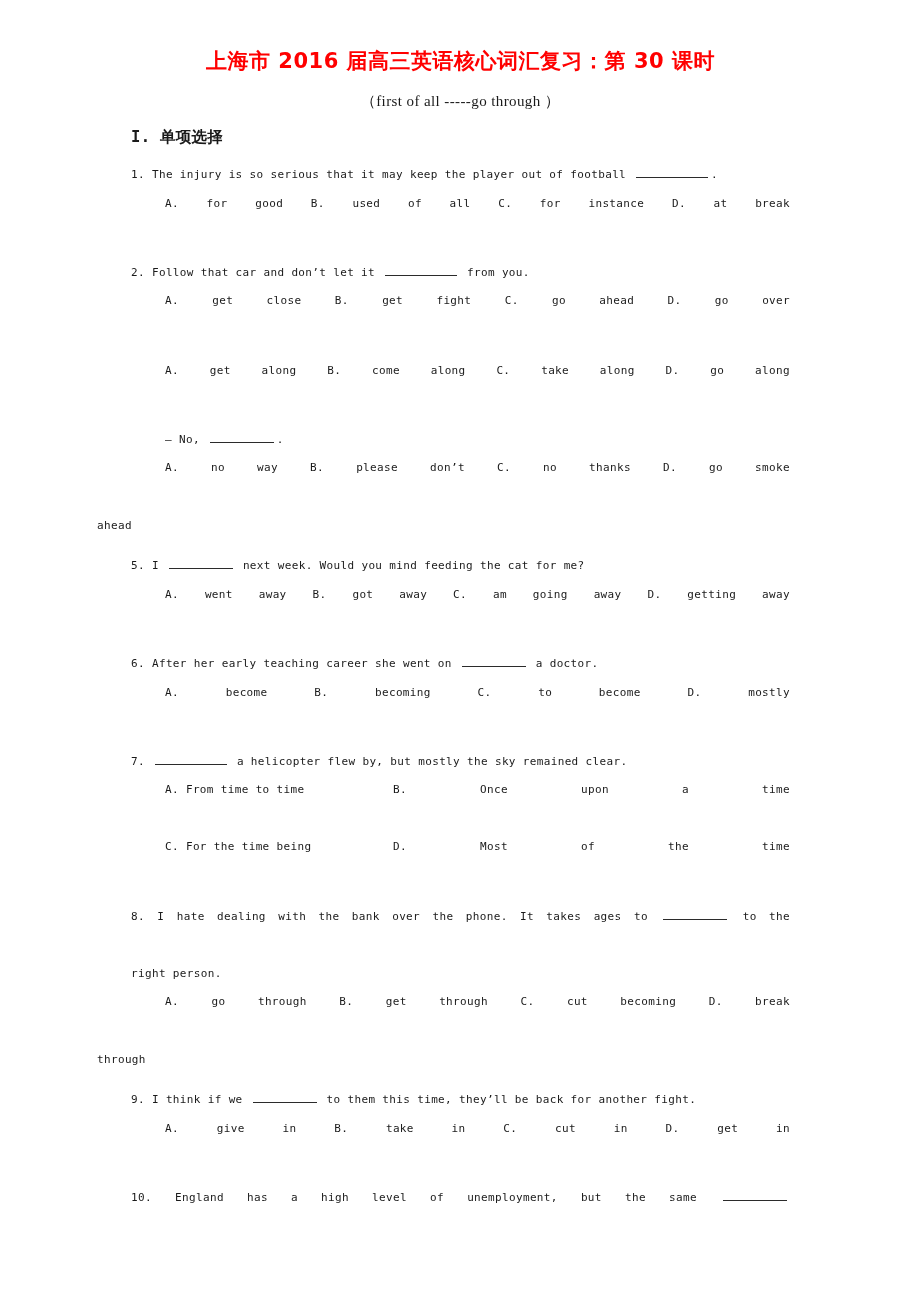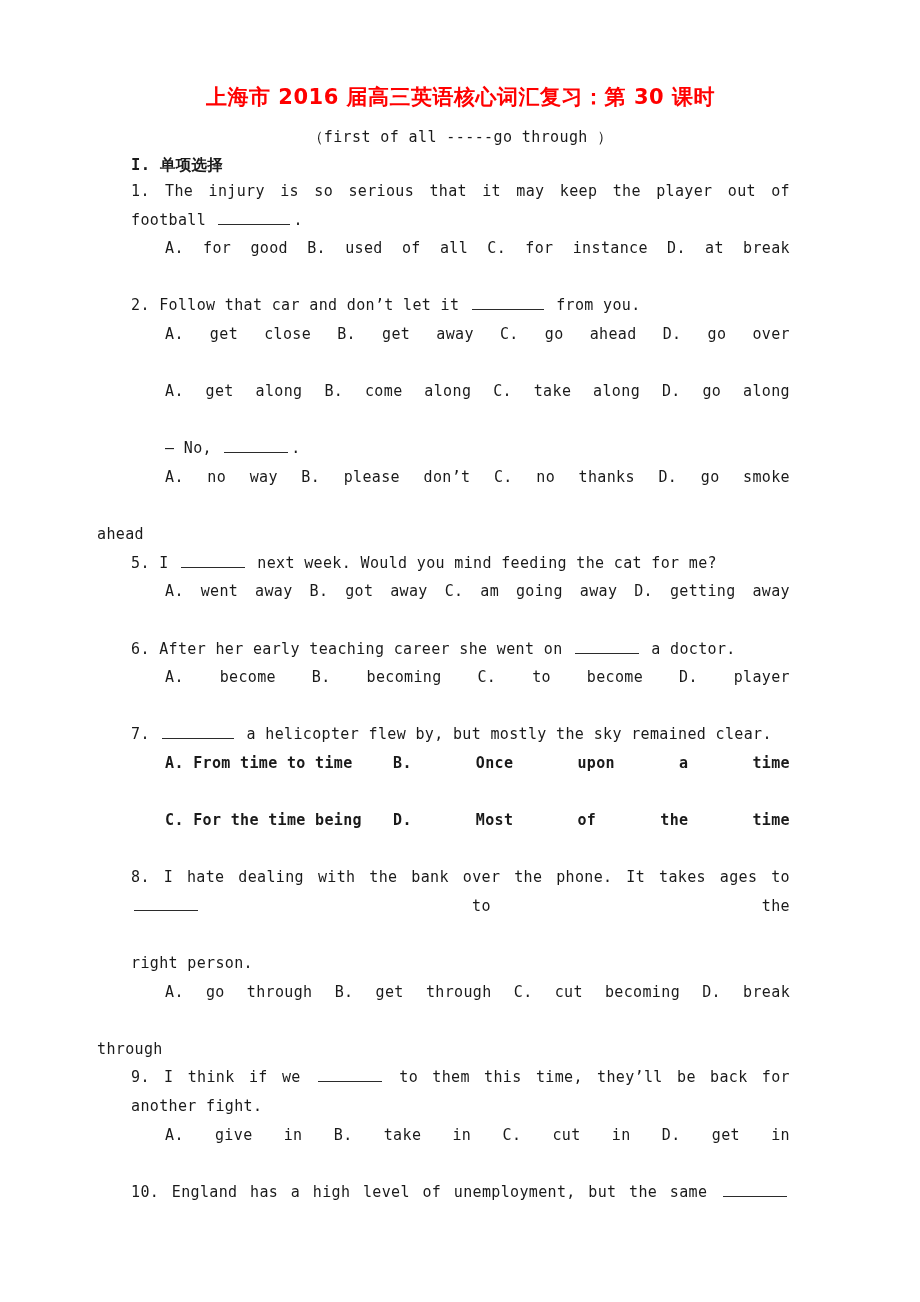--- a/index.html
+++ b/index.html
@@ -23,52 +23,54 @@
   }
 
   
   .doc-title {
     text-align: center;
     color: #ff0000;
     font-weight: bold;
     font-size: 21px;
     font-family: "DejaVu Sans", "Liberation Sans", sans-serif;
     letter-spacing: 0.5px;
-    margin-top: 84px;
+    margin-top: 48px;
     line-height: 26px;
     white-space: nowrap;
   }
   .doc-subtitle {
     text-align: center;
     font-size: 15px;
     margin-top: 16px;
     line-height: 22px;
     letter-spacing: 0.4px;
+    font-family: Liberation Serif, serif;
   }
 
   
   .section-heading {
     font-weight: bold;
     font-size: 15.5px;
     line-height: 23px;
-    margin-top: 6px;
+    margin-top: 14px;
     letter-spacing: 0.3px;
   }
   .section-heading .cjk {
     font-family: "DejaVu Sans", "Liberation Sans", sans-serif;
     font-weight: bold;
   }
 
   
   .q {
-    font-size: 15px;
+    font-size: 11px;
     line-height: 28.6px;
     text-align: justify;
     text-justify: inter-word;
     letter-spacing: 0.35px;
+    margin-top: 12px;
   }
   .q-stem {
     text-indent: 0;
   }
   .q-opts {
     padding-left: 34px;
     display: block;
   }
   
   .opts-row {
@@ -77,21 +79,20 @@
     text-align-last: justify;
     letter-spacing: 0.35px;
   }
   .opts-row::after {
     content: "";
     display: inline-block;
     width: 100%;
   }
   .opts-row.two-col {
     text-align-last: left;
-    font-weight: bold;
   }
   .opts-row.two-col .opt:first-child {
     display: inline-block;
     width: 228px;
   }
   .opt { white-space: nowrap; }
 
   
   .justify-hard {
     text-align: justify;
@@ -138,21 +139,21 @@
     </div>
   </div>
 
   <div class="q">
     <div class="q-stem">
       <span>2.</span>
       <span>Follow that car and don’t let it</span>
       <span class="blank w-long"></span> <span>from you.</span>
     </div>
     <div class="q-opts">
-      <div class="opts-row"><span class="opt">A. get close</span> <span class="opt">B. get away</span> <span class="opt">C. go ahead</span> <span class="opt">D. go over</span></div>
+      <div class="opts-row"><span class="opt">A. get close</span> <span class="opt">B. get fight</span> <span class="opt">C. go ahead</span> <span class="opt">D. go over</span></div>
     </div>
   </div>
 
   <div class="q">
     <div class="q-opts">
       <div class="opts-row"><span class="opt">A. get along</span> <span class="opt">B. come along</span> <span class="opt">C. take along</span> <span class="opt">D. go along</span></div>
     </div>
   </div>
 
   <div class="q">
@@ -177,21 +178,21 @@
     </div>
   </div>
 
   <div class="q">
     <div class="q-stem">
       <span>6.</span>
       <span>After her early teaching career she went on</span>
       <span class="blank w-mid"></span> <span>a doctor.</span>
     </div>
     <div class="q-opts">
-      <div class="opts-row"><span class="opt">A. become</span> <span class="opt">B. becoming</span> <span class="opt">C. to become</span> <span class="opt">D. player</span></div>
+      <div class="opts-row"><span class="opt">A. become</span> <span class="opt">B. becoming</span> <span class="opt">C. to become</span> <span class="opt">D. mostly</span></div>
     </div>
   </div>
 
   <div class="q">
     <div class="q-stem">
       <span>7.</span>
       <span class="blank w-long"></span> <span>a helicopter flew by, but mostly the sky remained clear.</span>
     </div>
     <div class="q-opts">
       <div class="opts-row two-col"><span class="opt">A. From time to time</span><span class="opt">B. Once upon a time</span></div>

